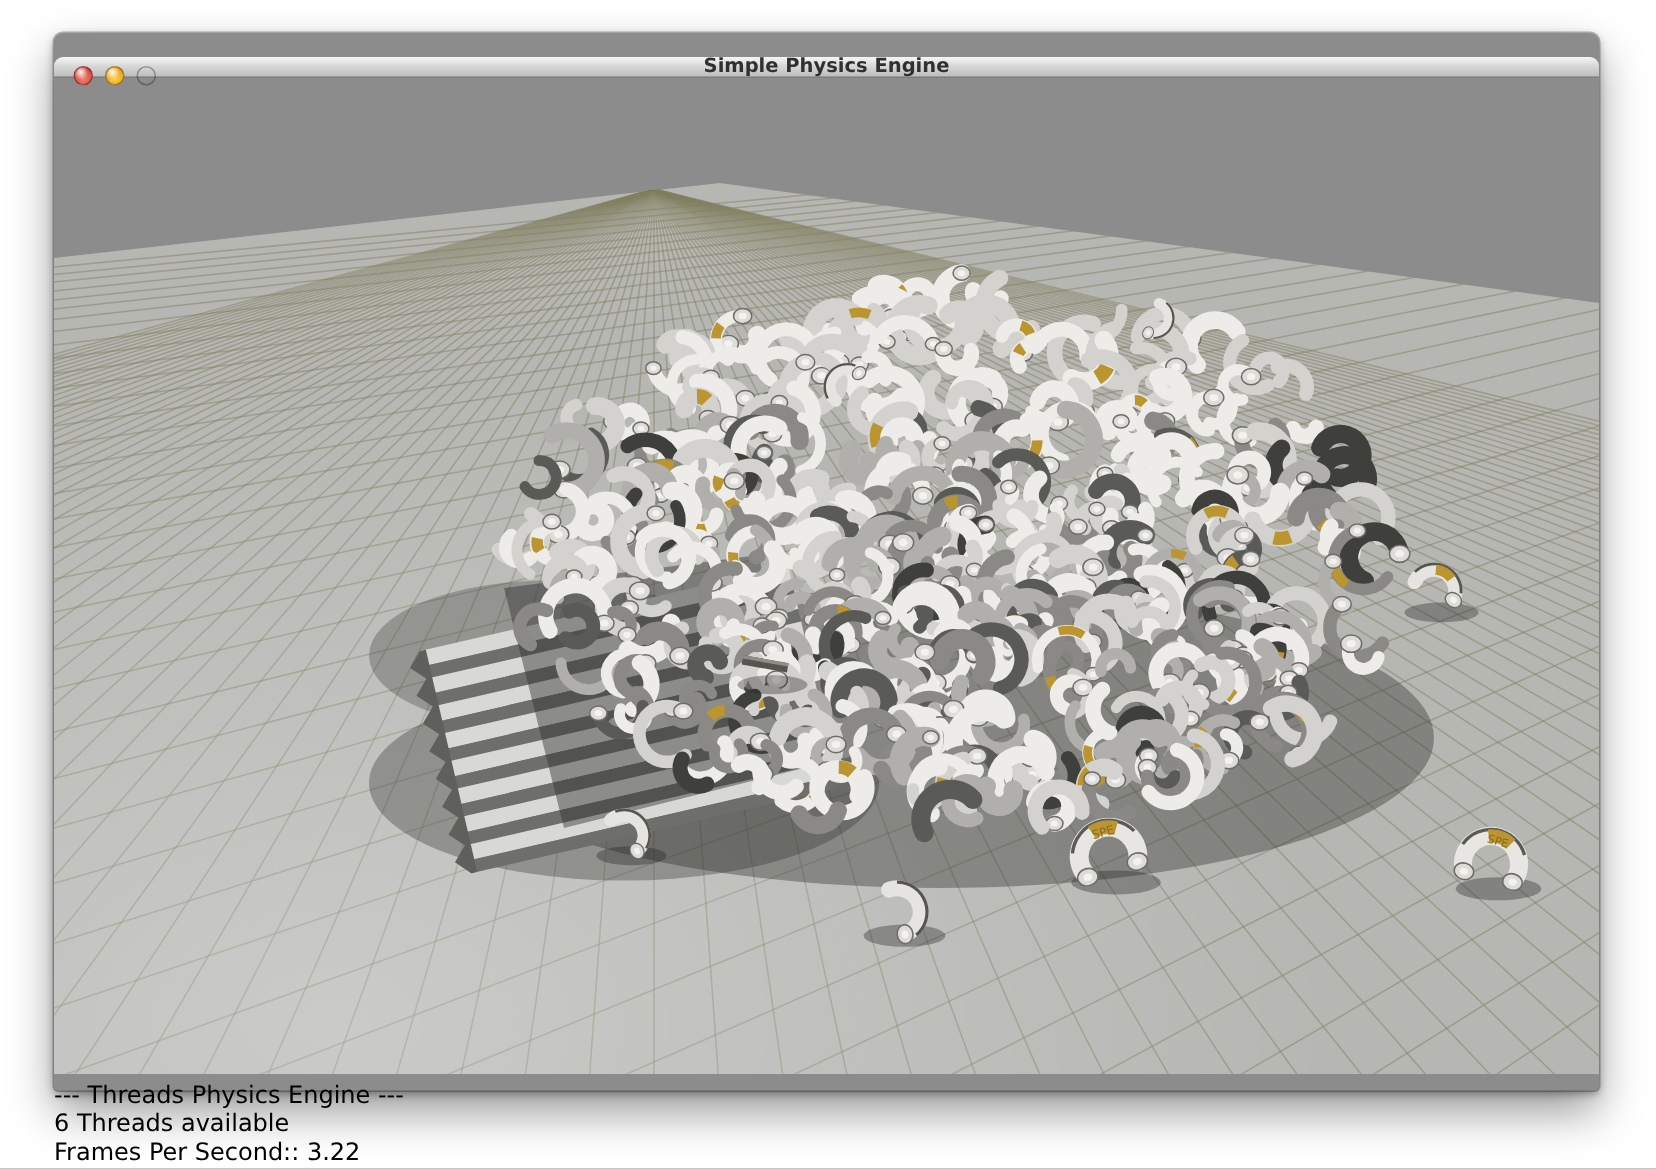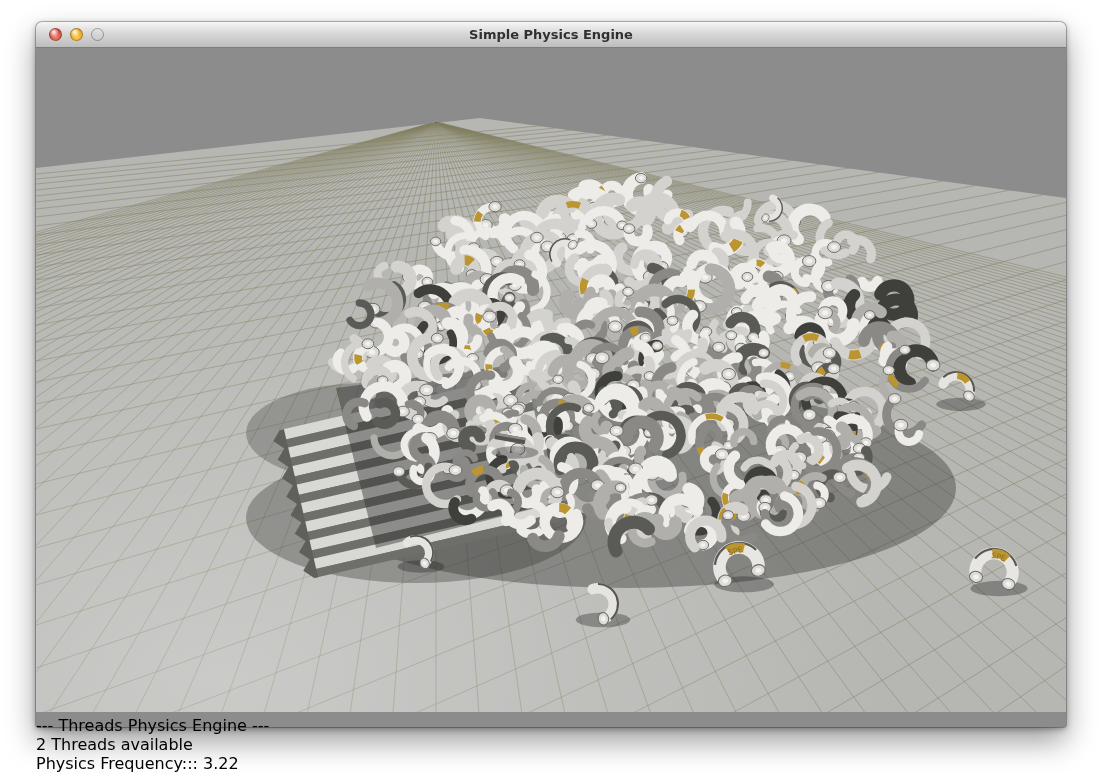--- a/index.html
+++ b/index.html
@@ -1,24 +1,24 @@
 <!DOCTYPE html>
 <html><head>
 <meta charset="utf-8">
 <style>
   html,body{margin:0;padding:0}
   body{width:1104px;height:779px;background:#ffffff;position:relative;overflow:hidden;
        font-family:"DejaVu Sans",sans-serif;}
   .window{position:absolute;left:36px;top:22px;width:1030px;height:705px;
           border-radius:6px 6px 3px 3px;background:#8c8c8c;
           box-shadow:0 0 0 1px rgba(0,0,0,.25),0 2px 6px rgba(0,0,0,.35),0 14px 30px rgba(0,0,0,.40);}
-  .titlebar{height:26px;border-radius:6px 6px 0 0;
+  .titlebar{height:14px;border-radius:6px 6px 0 0;
             background:linear-gradient(#f6f6f6,#d8d8d8 45%,#bdbdbd);
             border-bottom:1px solid #7d7d7d;position:relative;
-            display:flex;align-items:center;justify-content:center;box-sizing:border-box;}
+            display:flex;align-items:center;justify-content:center;box-sizing:border-box;margin-top:16px;}
   .title{font-size:13px;font-weight:bold;color:#303030;}
   .lights{position:absolute;left:13px;top:6px;display:flex;gap:8px;}
   .light{width:13px;height:13px;border-radius:50%;box-sizing:border-box;border:1px solid rgba(0,0,0,.3);}
   .light.red{background:radial-gradient(circle at 35% 28%,rgba(255,255,255,.95),rgba(255,255,255,0) 45%),
              radial-gradient(circle at 50% 65%,#f2887a,#c62f24);}
   .light.yellow{background:radial-gradient(circle at 35% 28%,rgba(255,255,255,.95),rgba(255,255,255,0) 45%),
              radial-gradient(circle at 50% 65%,#ffd14f,#df920e);}
   .light.green{background:radial-gradient(circle at 35% 28%,rgba(255,255,255,.95),rgba(255,255,255,0) 45%),
              radial-gradient(circle at 50% 65%,#a6e171,#3da512;}
   .light.green{background:radial-gradient(circle at 35% 28%,rgba(255,255,255,.95),rgba(255,255,255,0) 45%),
@@ -1213,21 +1213,22 @@
           <ellipse cx="-14.7" cy="8.5" rx="6" ry="5" fill="#dddcd8" stroke="#6e6d68" stroke-width="1"></ellipse>
           <ellipse cx="-14.7" cy="8.5" rx="2.6" ry="2.1" fill="#f3f2ee"></ellipse>
           <ellipse cx="15.4" cy="7.2" rx="6" ry="5" fill="#dddcd8" stroke="#6e6d68" stroke-width="1"></ellipse>
           <ellipse cx="15.4" cy="7.2" rx="2.6" ry="2.1" fill="#f3f2ee"></ellipse>
         </g>
       </svg>
 
     <div class="hud hud-header">
       <div class="hud-title">--- Threads Physics Engine ---</div>
       <div id="hud-lines">
-          <div>2 Threads available</div>
+          <div>6 Threads available</div>
+          <div>Frames Per Second:: 3.22</div>
           <div>Physics Frequency::: 3.22</div>
         </div>
     </div>
 
     
 
     
 
     
 

